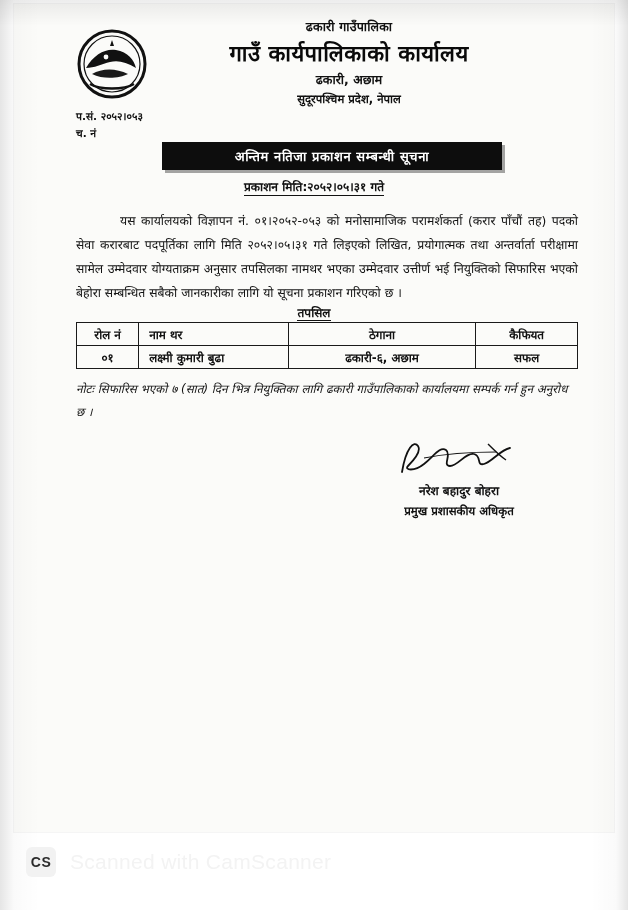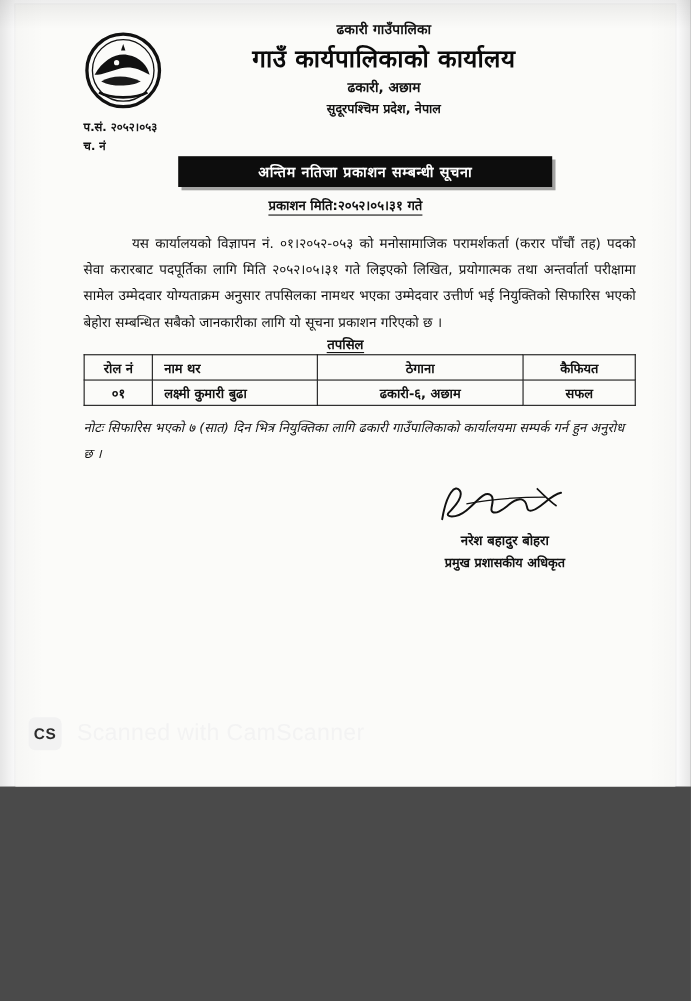--- a/index.html
+++ b/index.html
@@ -9,21 +9,21 @@
   }
   body {
     width: 628px;
     height: 910px;
     overflow: hidden;
     font-family: "DejaVu Sans", sans-serif;
   }
   .page {
     position: relative;
     width: 628px;
-    height: 715px;
+    height: 910px;
     background: #ffffff;
     overflow: hidden;
   }
   
   .scan-shade {
     position: absolute;
     inset: 0;
     pointer-events: none;
     background:
       linear-gradient(90deg, rgba(0,0,0,0.10) 0px, rgba(0,0,0,0.02) 14px, rgba(0,0,0,0) 40px),

